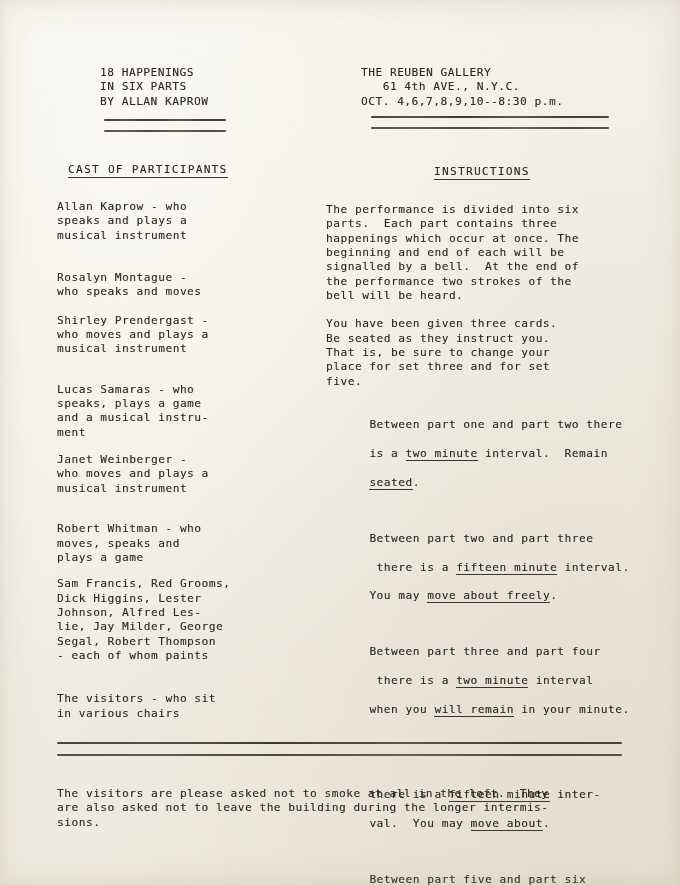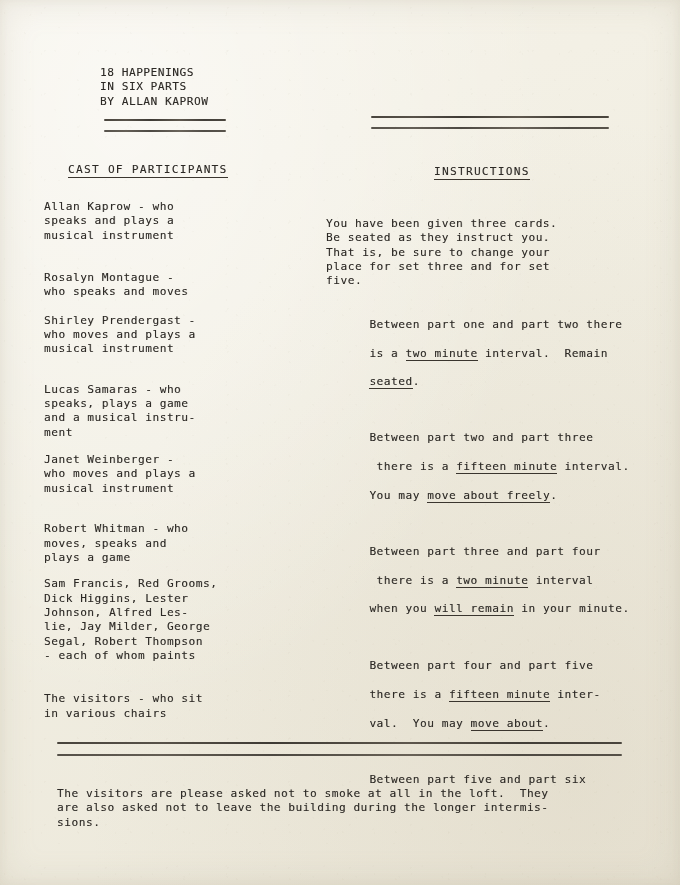--- a/index.html
+++ b/index.html
@@ -71,21 +71,21 @@
     color: #2c2925;
     white-space: pre;
     border-bottom: 1.7px solid #3a352e;
     padding-bottom: 1px;
     text-shadow: 0.35px 0.2px 0 rgba(44,41,37,0.30);
   }
   #head-cast { left: 68px;  top: 163px; }
   #head-inst { left: 434px; top: 165px; }
 
   
-  #col-cast { left: 44px;  top: 200px; width: 255px; }
+  #col-cast { left: 57px;  top: 200px; width: 255px; }
   #col-inst { left: 326px; top: 203px; width: 300px; }
 
   .entry  { white-space: pre; }
   .para   { white-space: pre; }
 
   #footer-note { left: 57px; top: 787px; width: 570px; }
 
   u.tw {
     text-decoration: none;
     border-bottom: 1.5px solid #3a352e;
@@ -102,20 +102,23 @@
 </head>
 <body>
 
 <div class="page">
   <div class="grain"></div>
 
   <div class="blk ink" id="title-left">18 HAPPENINGS
 IN SIX PARTS
 BY ALLAN KAPROW</div>
 
+  <div class="blk ink" id="title-right">THE REUBEN GALLERY
+   61 4th AVE., N.Y.C.
+OCT. 4,6,7,8,9,10--8:30 p.m.</div>
 
   <div class="rules" id="rules-left">
     <div class="rule"></div>
     <div style="height:9px"></div>
     <div class="rule thin"></div>
   </div>
 
   <div class="rules" id="rules-right">
     <div class="rule"></div>
     <div style="height:9px"></div>
@@ -157,20 +160,27 @@
 lie, Jay Milder, George
 Segal, Robert Thompson
 - each of whom paints</div>
     <div style="height:29px"></div>
     <div class="ink entry">The visitors - who sit
 in various chairs</div>
   </div>
 
   <div class="blk" id="col-inst">
 
+    <div class="ink para">The performance is divided into six
+parts.  Each part contains three
+happenings which occur at once. The
+beginning and end of each will be
+signalled by a bell.  At the end of
+the performance two strokes of the
+bell will be heard.</div>
 
     <div style="height:14px"></div>
     <div class="ink para">You have been given three cards.
 Be seated as they instruct you.
 That is, be sure to change your
 place for set three and for set
 five.</div>
 
     <div style="height:15px"></div>
     <div class="ink para">
@@ -188,21 +198,21 @@
 
     <div style="height:13px"></div>
     <div class="ink para">
       <span>Between part three and part four</span><br>
       <span> there is a </span><u class="tw">two minute</u><span> interval</span><br>
       <span>when you </span><u class="tw">will remain</u><span> in your minute.</span>
     </div>
 
     <div style="height:14px"></div>
     <div class="ink para">
-      <span>Between part four and part five</span><br>
+      <br>
       <span>there is a </span><u class="tw">fifteen minute</u><span> inter-</span><br>
       <span>val.  You may </span><u class="tw">move about</u><span>.</span>
     </div>
 
     <div style="height:13px"></div>
     <div class="ink para">
       <span>Between part five and part six</span><br>
       <br>
       
     </div>

